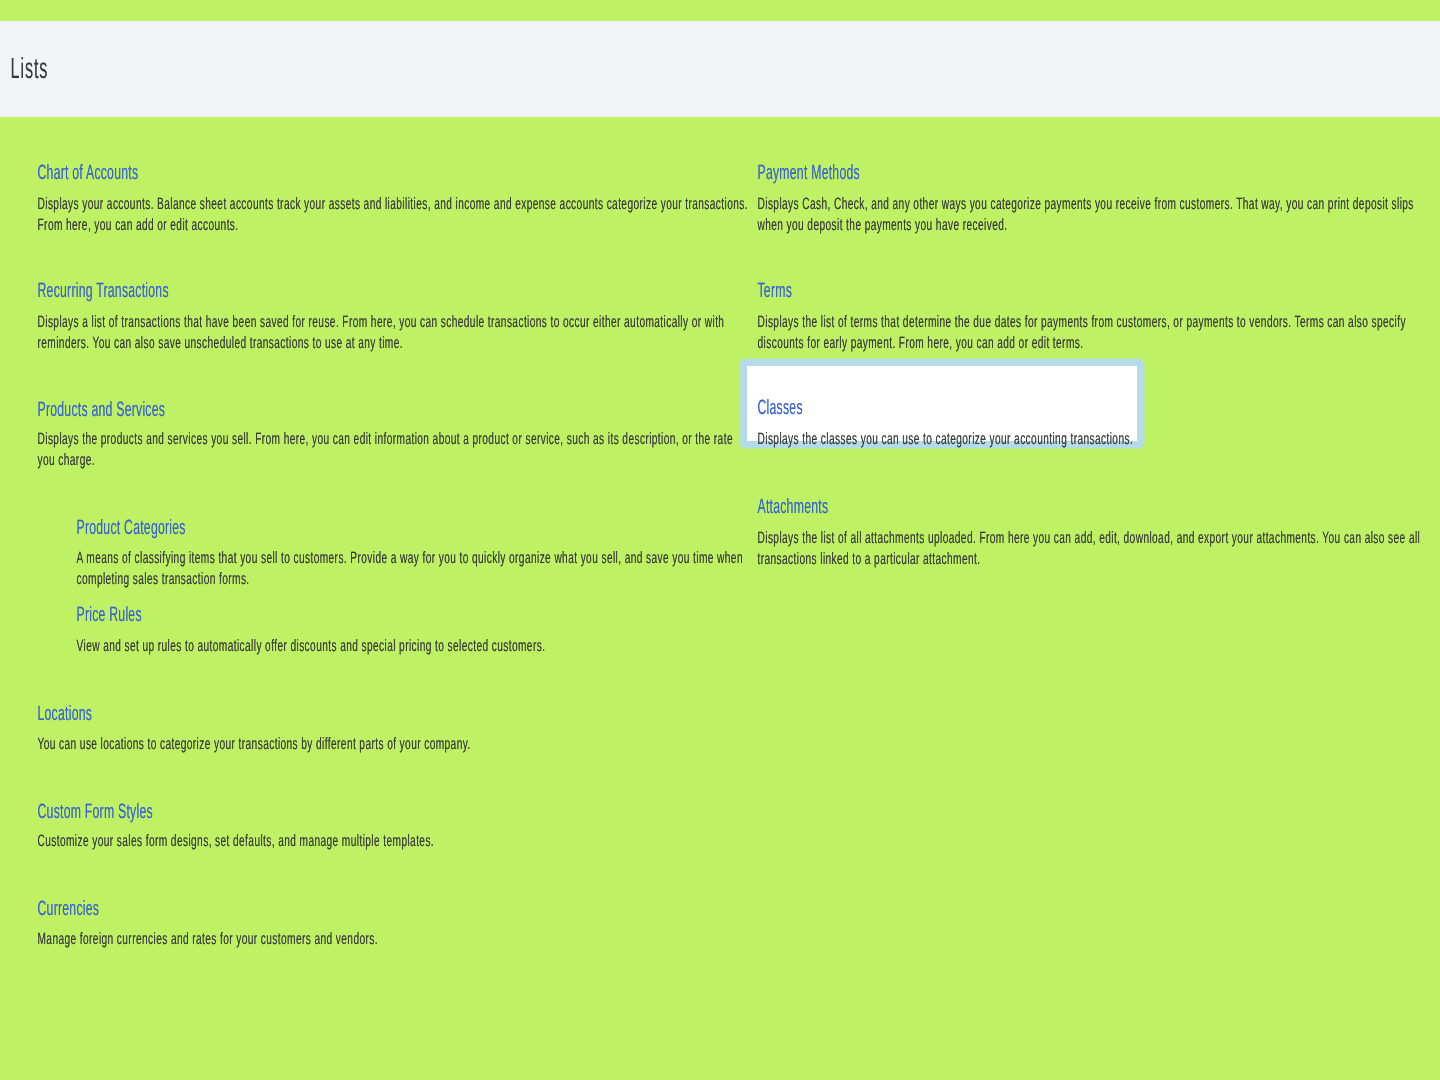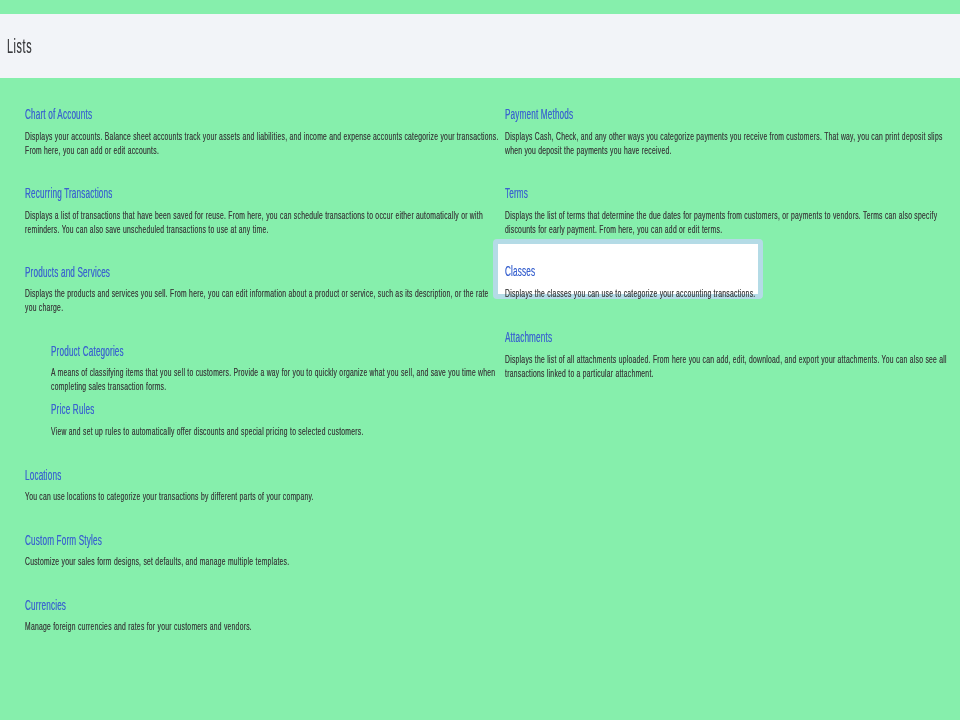--- a/index.html
+++ b/index.html
@@ -1,21 +1,21 @@
 <!DOCTYPE html>
 <html><head>
 <meta charset="utf-8">
 <title>Lists</title>
 <style>
   html,body{margin:0;padding:0;}
   body{width:960px;height:720px;background:#ffffff;overflow:hidden;
        font-family:"Liberation Sans",sans-serif;}
 
   
-  .page{position:relative;width:960px;height:720px;background:#86efac;
+  .page{position:relative;width:960px;height:720px;background:#bef264;
         overflow:hidden;filter:opacity(100%);}
 
   
   .header{position:absolute;left:0;top:14px;width:960px;height:64px;
           background:#f2f4f8;}
   .header-title{position:absolute;left:7.2px;top:22.6px;line-height:1;
        font-size:19.4px;color:#393a3d;white-space:nowrap;letter-spacing:1.1px;
        text-shadow:0 0 0.35px rgba(57,58,61,0.5);
        transform:scaleX(0.555);transform-origin:0 0;}
 

